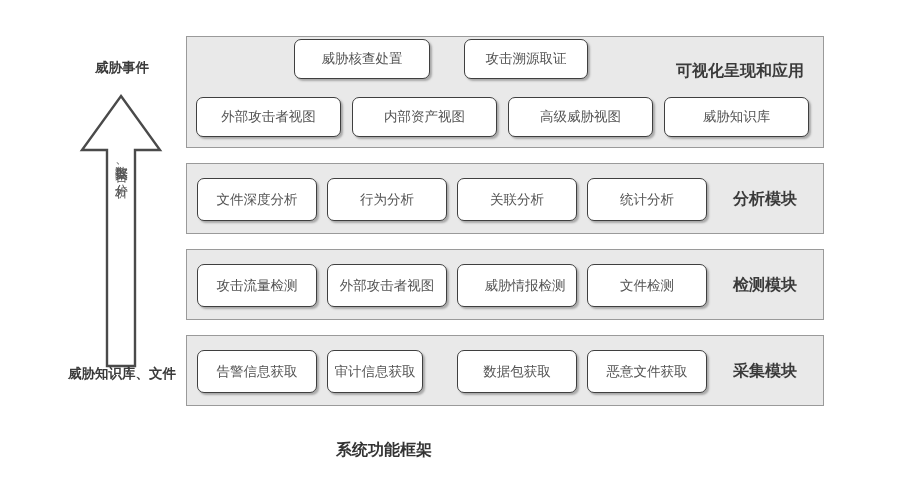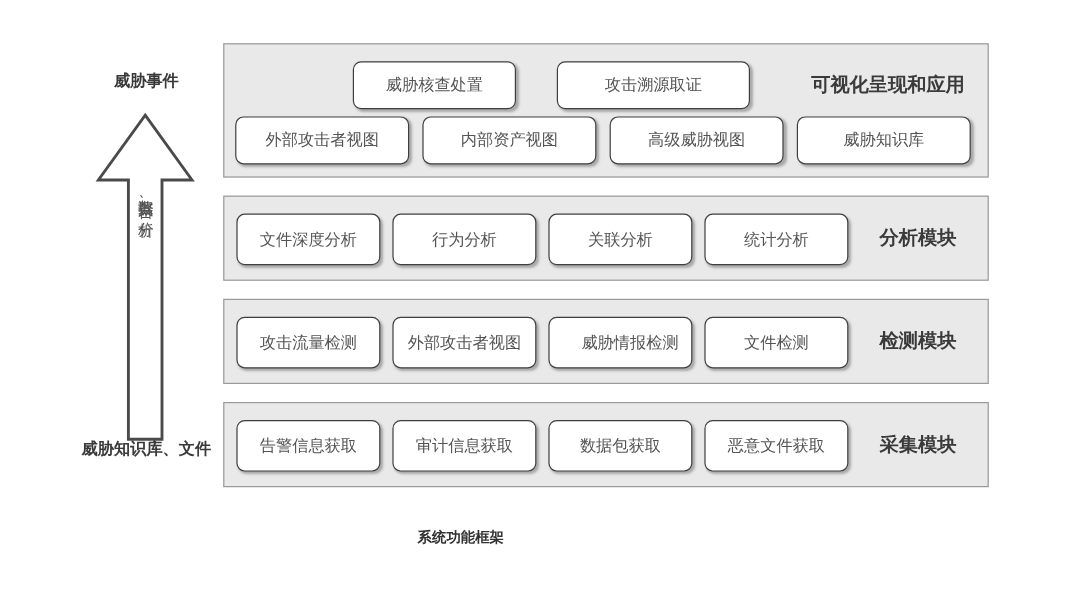--- a/index.html
+++ b/index.html
@@ -112,34 +112,34 @@
     box-sizing: border-box;
     display: flex;
     align-items: center;
     justify-content: center;
     font-size: 13.5px;
     color: #545454;
     white-space: nowrap;
   }
 
   
-  .node-top-row { top: 14px; height: 40px; }
+  .node-top-row { top: 2px; height: 40px; }
   
   .node-bottom-row { top: 60px; height: 40px; }
   
   .node-row { top: 14px; height: 43px; }
 
   
   #caption {
     position: absolute;
     left: 0;
     top: 440px;
     width: 768px;
     text-align: center;
-    font-size: 12px;
+    font-size: 16px;
     font-weight: bold;
     color: #333333;
   }
 </style>
 </head>
 <body>
 
 <div id="diagram-root">
 
   <div class="flow-label" id="flow-label-top">威胁事件</div>
@@ -151,21 +151,21 @@
   </div>
 
   <div id="flow-arrow-text">数据聚合、分析</div>
 
   <div class="flow-label" id="flow-label-bottom">威胁知识库、文件</div>
 
   <div class="layer" id="layer-0">
     <div class="layer-title">可视化呈现和应用</div>
 
     <div class="node node-top-row" style="left:107px; width:136px;">威胁核查处置</div>
-    <div class="node node-top-row" style="left:277px; width:161px;">攻击溯源取证</div>
+    <div class="node node-top-row" style="left:277px; width:124px;">攻击溯源取证</div>
 
     <div class="node node-bottom-row" style="left:9px; width:145px;">外部攻击者视图</div>
     <div class="node node-bottom-row" style="left:165px; width:145px;">内部资产视图</div>
     <div class="node node-bottom-row" style="left:321px; width:145px;">高级威胁视图</div>
     <div class="node node-bottom-row" style="left:477px; width:145px;">威胁知识库</div>
   </div>
 
   <div class="layer" id="layer-1">
     <div class="layer-title layer-row-title">分析模块</div>
 
@@ -181,20 +181,20 @@
     <div class="node node-row" style="left:10px; width:120px;">攻击流量检测</div>
     <div class="node node-row" style="left:140px; width:120px;">外部攻击者视图</div>
     <div class="node node-row" style="left:270px; width:120px;padding-left:16px;">威胁情报检测</div>
     <div class="node node-row" style="left:400px; width:120px;">文件检测</div>
   </div>
 
   <div class="layer" id="layer-3">
     <div class="layer-title layer-row-title">采集模块</div>
 
     <div class="node node-row" style="left:10px; width:120px;">告警信息获取</div>
-    <div class="node node-row" style="left:140px; width:120px;">审计信息获取</div>
+    <div class="node node-row" style="left:140px; width:96px;">审计信息获取</div>
     <div class="node node-row" style="left:270px; width:120px;">数据包获取</div>
     <div class="node node-row" style="left:400px; width:120px;">恶意文件获取</div>
   </div>
 
   <div id="caption">系统功能框架</div>
 
 </div>
 
 </body></html>

